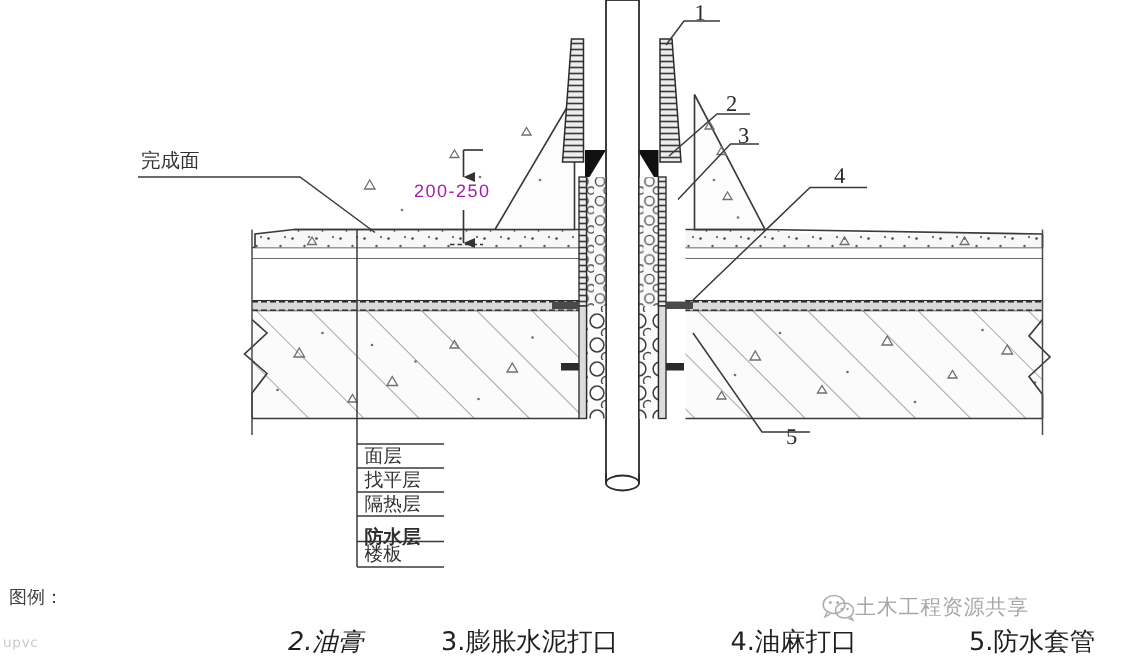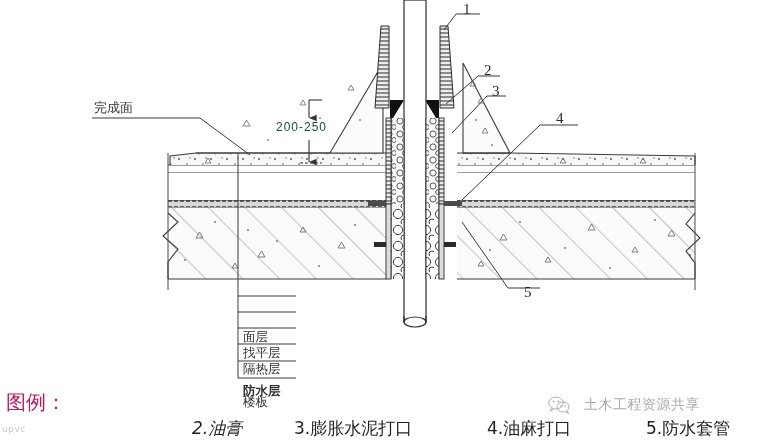--- a/index.html
+++ b/index.html
@@ -36,51 +36,50 @@
   .callout {
     font-family: "Liberation Serif", "DejaVu Serif", serif;
     font-size: 15px;
     color: #2b2b2b;
   }
   
   .dim {
     font-family: "Liberation Sans", "DejaVu Sans", sans-serif;
     font-size: 12px;
     letter-spacing: 1px;
-    color: #14532d;
+    color: #a21caf;
   }
   
   .cjk {
     font-family: "DejaVu Sans", "Liberation Sans", sans-serif;
     color: #333;
   }
   .finish-label {
     font-size: 13px;
   }
   .layer-label {
     font-size: 12.5px;
     color: #2f2f2f;
-    margin-top: 33px;
   }
   .legend-title {
-    font-size: 20px;
-    color: #be185d;
+    font-size: 12px;
+    color: #404040;
   }
   .legend-item {
     font-size: 17px;
     color: #1f1f1f;
   }
   
   #watermark {
     position: absolute;
     left: 548px;
     top: 396px;
     display: flex;
     align-items: center;
-    gap: 14px;
+    gap: 0;
     opacity: 0.45;
     pointer-events: none;
   }
   #watermark .wm-text {
     font-family: "DejaVu Sans", "Liberation Sans", sans-serif;
     font-size: 14px;
     color: #3d3d3d;
     letter-spacing: 0.5px;
   }
   #corner-mark {

